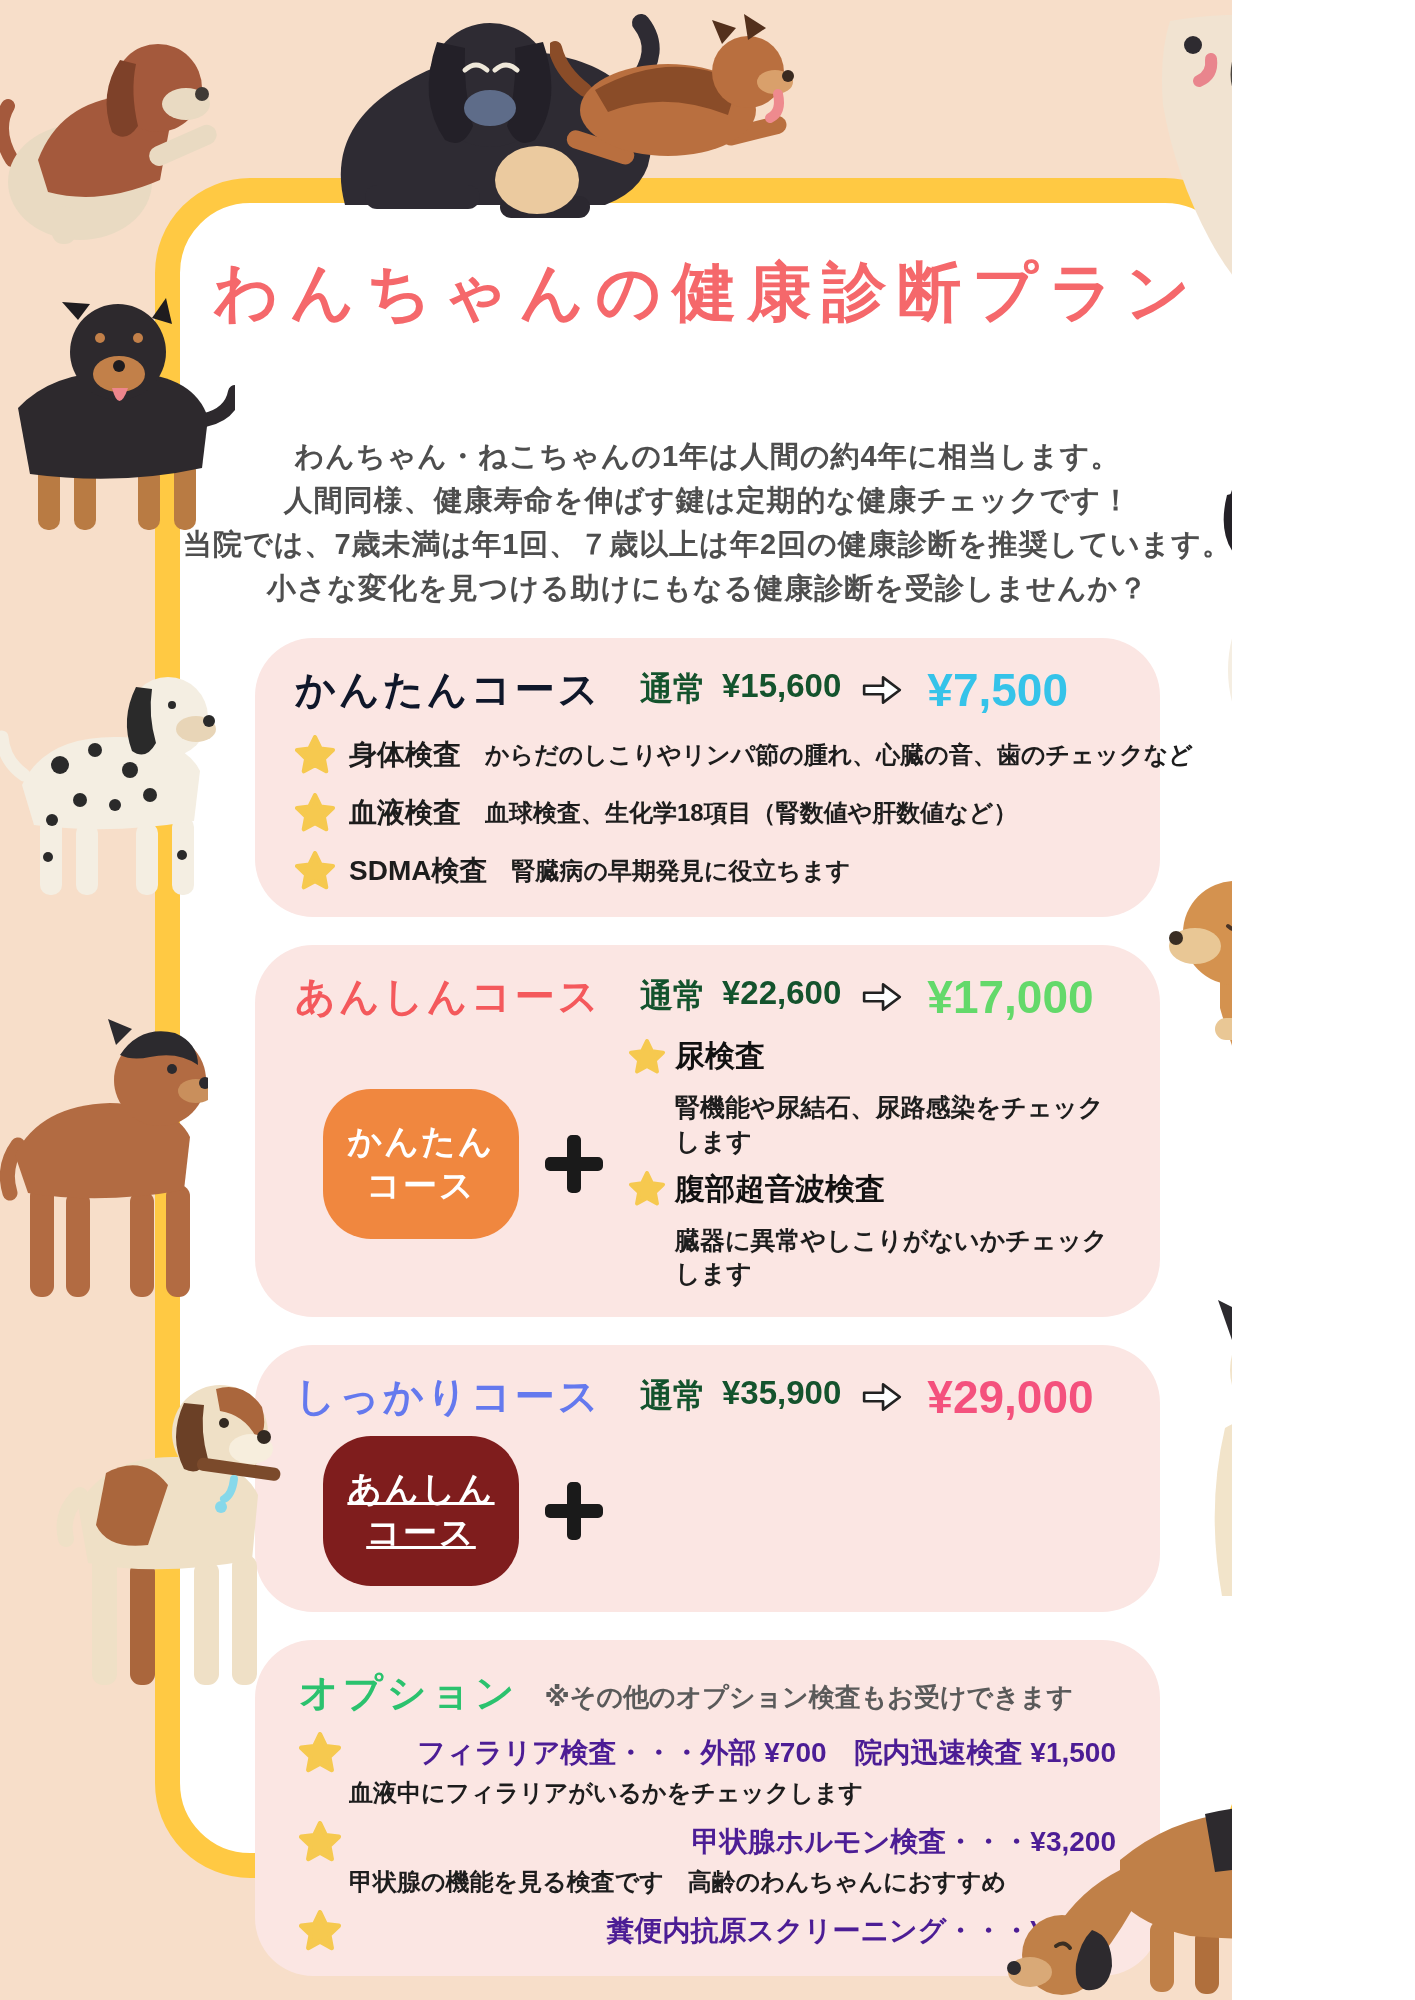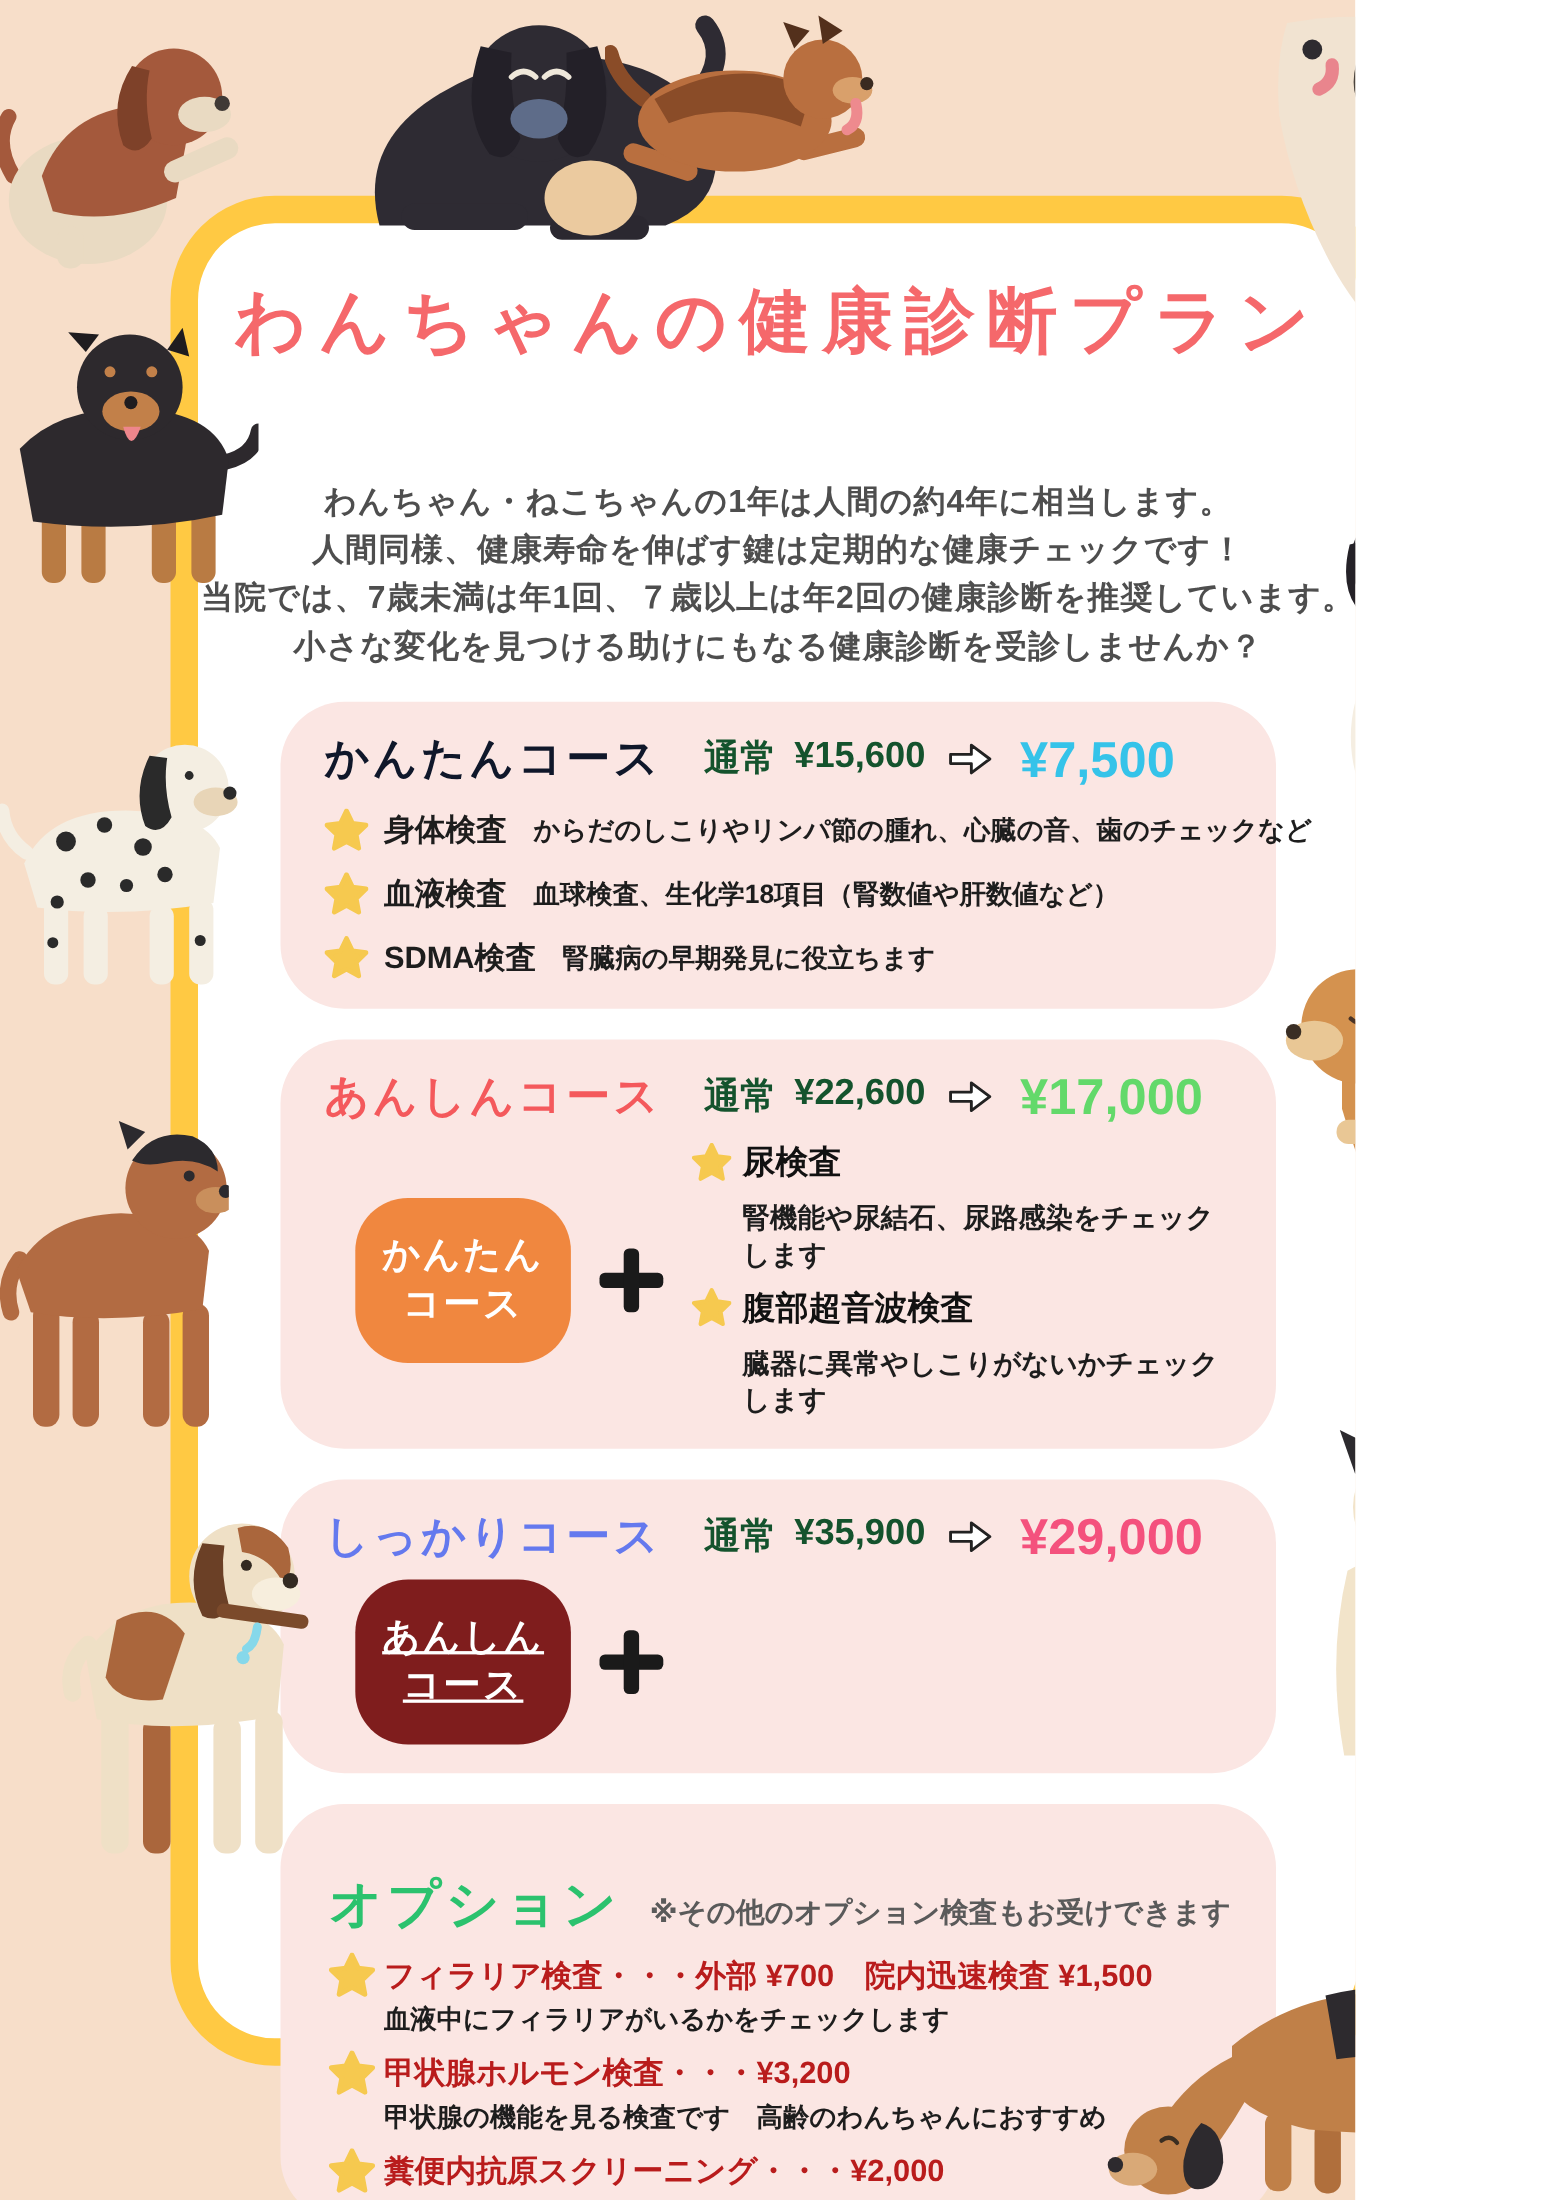--- a/index.html
+++ b/index.html
@@ -42,24 +42,24 @@
   .plus { position:relative; width:58px; height:58px; margin:0 26px; flex:none; }
   .plus::before, .plus::after { content:""; position:absolute; background:#1A1A1A; border-radius:5px; }
   .plus::before { left:0; top:22px; width:58px; height:14px; }
   .plus::after  { left:22px; top:0; width:14px; height:58px; }
   .citems { display:flex; flex-direction:column; gap:10px; }
   .citem-head { display:flex; align-items:center; gap:10px; font-size:30px; color:#111111; white-space:nowrap; }
   .citem-desc { font-size:25px; color:#1D1D1D; margin-left:46px; margin-top:14px;
                 line-height:1.35; max-width:545px; }
   .obox { padding:26px 44px 24px; }
   .ohead { display:flex; align-items:baseline; gap:26px; }
-  .otitle { font-size:48px; color:#2BC26E; letter-spacing:4px; white-space:nowrap;margin-top:33px; }
+  .otitle { font-size:39px; color:#2BC26E; letter-spacing:4px; white-space:nowrap; }
   .onote { font-size:26px; color:#5A5A5A; white-space:nowrap; }
   .oitem { margin-top:12px; }
-  .oitem-head { display:flex; align-items:center; gap:8px; font-size:28px; color:#b91c1c; white-space:nowrap; }
+  .oitem-head { display:flex; align-items:center; gap:8px; font-size:28px; color:#4c1d95; white-space:nowrap;justify-content:space-between; }
   .oitem-desc { font-size:24px; color:#1D1D1D; margin-left:50px; margin-top:3px; white-space:nowrap; }
   .dog { position:absolute; z-index:2; }
   .dog svg { width:100%; height:100%; display:block; }
 </style>
 </head>
 <body>
 
 <svg width="0" height="0" style="position:absolute">
   <defs>
     <g id="star-shape">

